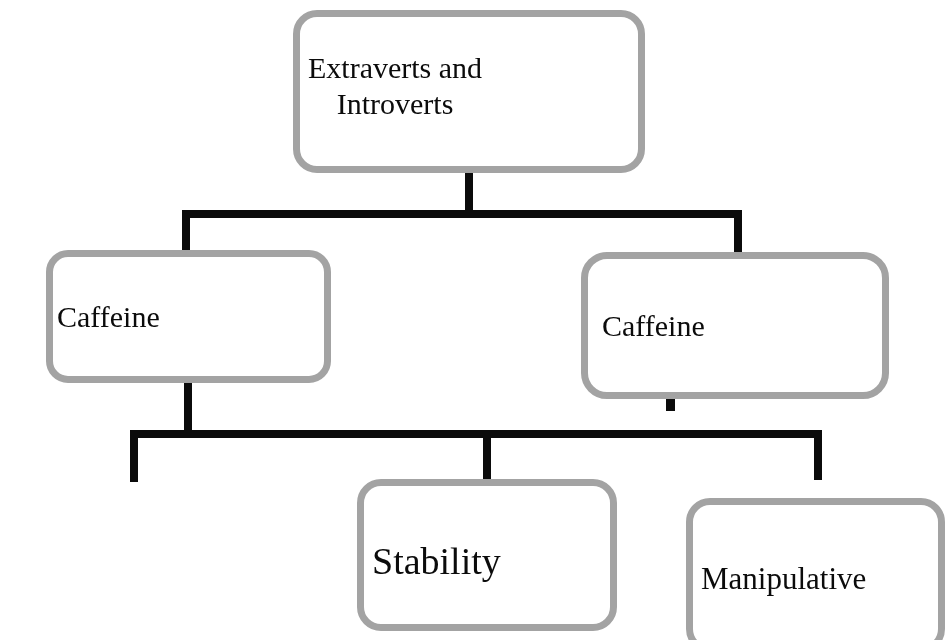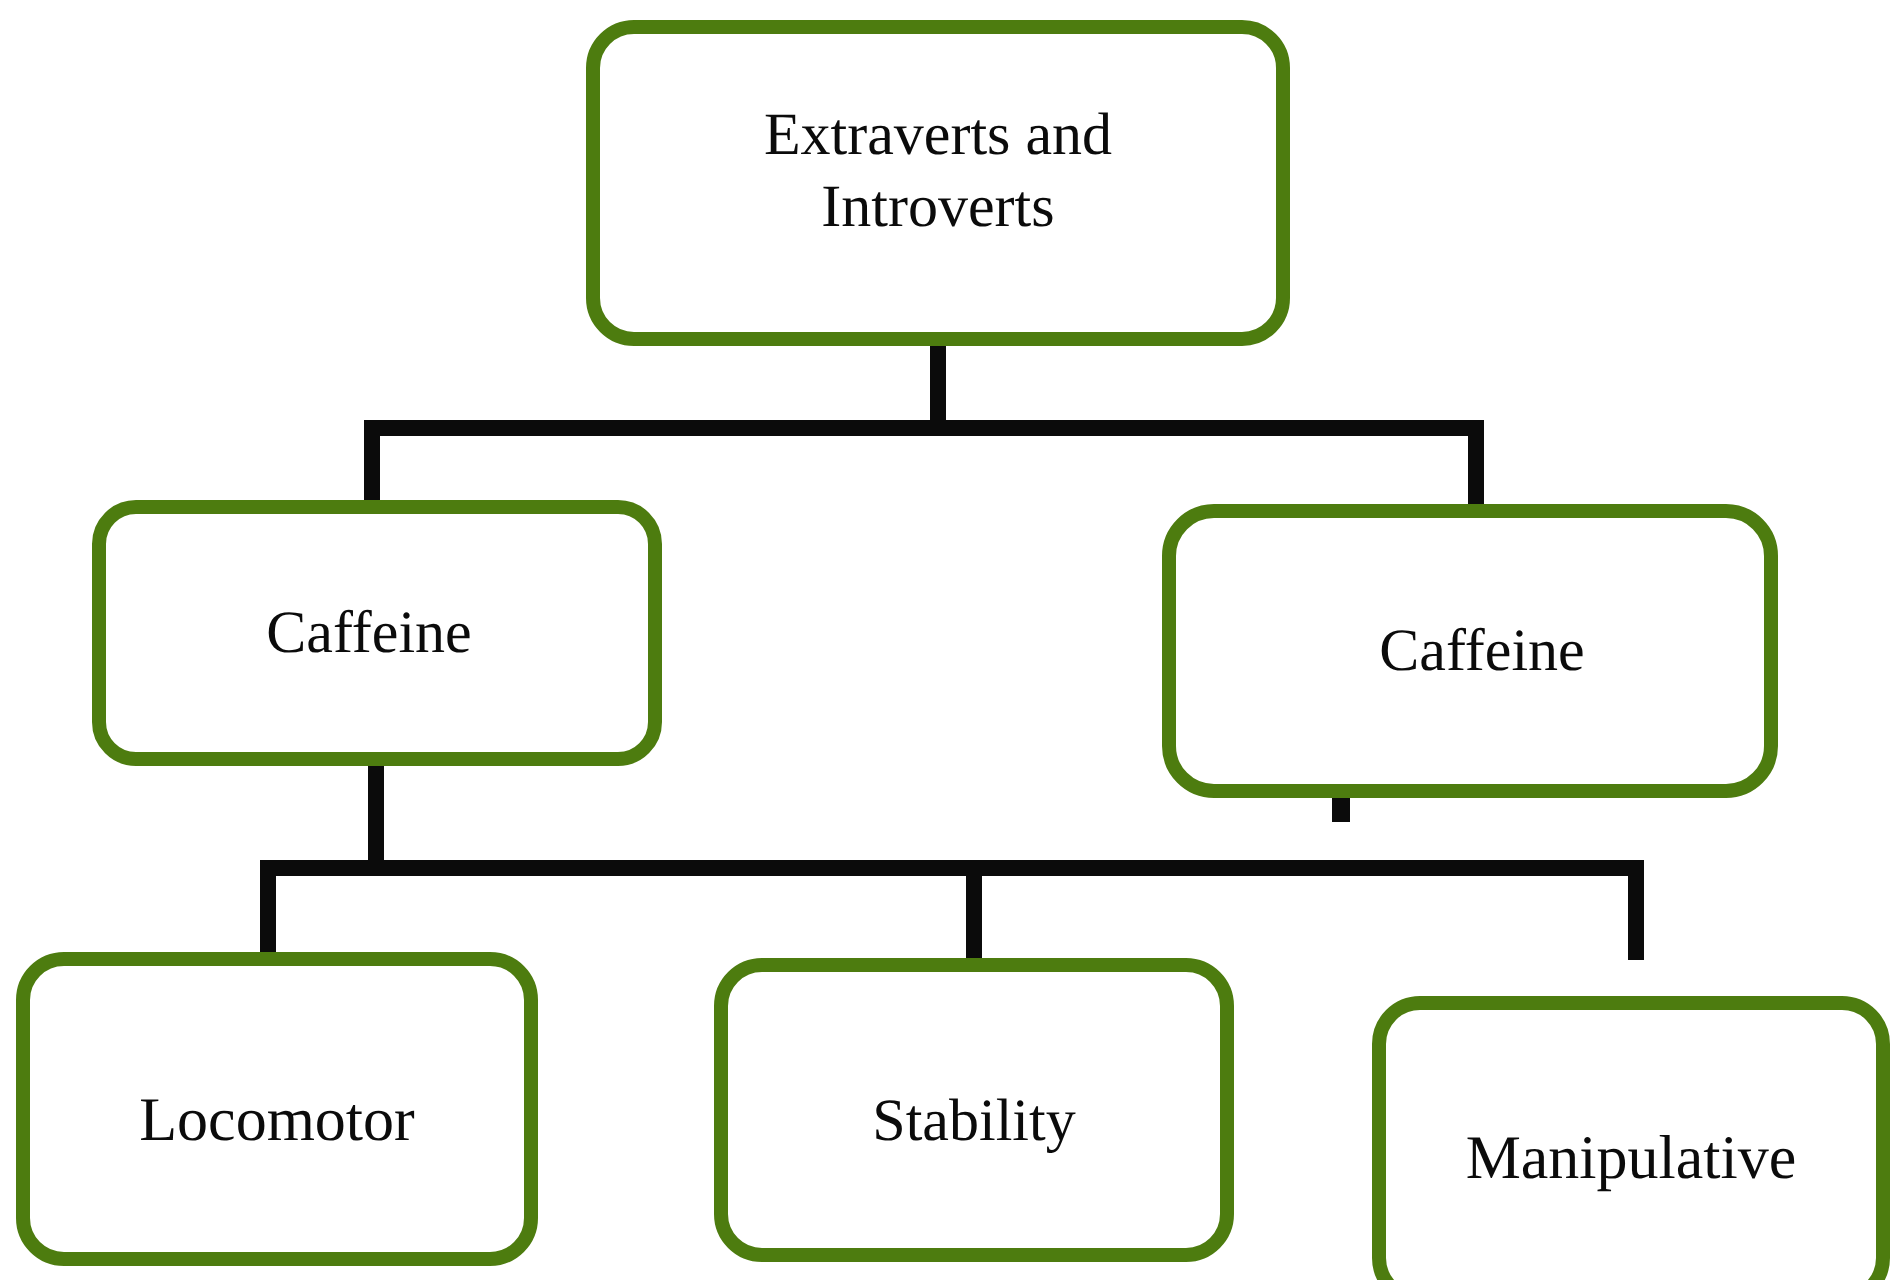--- a/index.html
+++ b/index.html
@@ -12,41 +12,40 @@
     width: 952px;
     height: 640px;
     background: #ffffff;
     overflow: hidden;
     font-family: "Liberation Serif", "DejaVu Serif", serif;
   }
   .node {
     position: absolute;
     box-sizing: border-box;
     background: #ffffff;
-    border: 7px solid #4d7c0f;
+    border: 7px solid #a3a3a3;
     border-radius: 20px;
     display: flex;
     align-items: center;
-    justify-content: center;
     text-align: center;
     color: #0b0b0b;
     line-height: 1.18;
     z-index: 3;
   }
   .node-label {
     display: block;
     padding: 0 8px;
     white-space: pre-line;
   }
   
   #node-root      { left: 293px; top: 10px;  width: 352px; height: 163px; font-size: 30px; border-radius: 24px; }
   #node-placebo   { left: 46px;  top: 250px; width: 285px; height: 133px; font-size: 30px; border-radius: 22px; }
   #node-caffeine  { left: 581px; top: 252px; width: 308px; height: 147px; font-size: 30px; border-radius: 26px; }
   #node-locomotor { left: 8px;   top: 476px; width: 261px; height: 157px; font-size: 31px; border-radius: 24px; }
-  #node-stability { left: 357px; top: 479px; width: 260px; height: 152px; font-size: 30px; border-radius: 24px; }
+  #node-stability { left: 357px; top: 479px; width: 260px; height: 152px; font-size: 38px; border-radius: 24px; }
   #node-manip     { left: 686px; top: 498px; width: 259px; height: 155px; font-size: 31px; border-radius: 24px; }
 
   
   #node-placebo   .node-label { transform: translateX(-4px); }
   #node-caffeine  .node-label { transform: translateX(6px); }
   #node-locomotor .node-label { transform: translateY(6px); }
   #node-stability .node-label { transform: translateY(6px); }
   #node-manip     .node-label { transform: translateY(4px); }
   #node-root      .node-label { transform: translateY(-6px); }
 
@@ -98,23 +97,20 @@
   </div>
 
   <div class="node" id="node-placebo">
     <span class="node-label">Caffeine</span>
   </div>
 
   <div class="node" id="node-caffeine">
     <span class="node-label">Caffeine</span>
   </div>
 
-  <div class="node" id="node-locomotor">
-    <span class="node-label">Locomotor</span>
-  </div>
 
   <div class="node" id="node-stability">
     <span class="node-label">Stability</span>
   </div>
 
   <div class="node" id="node-manip">
     <span class="node-label">Manipulative</span>
   </div>
 
 </div>

